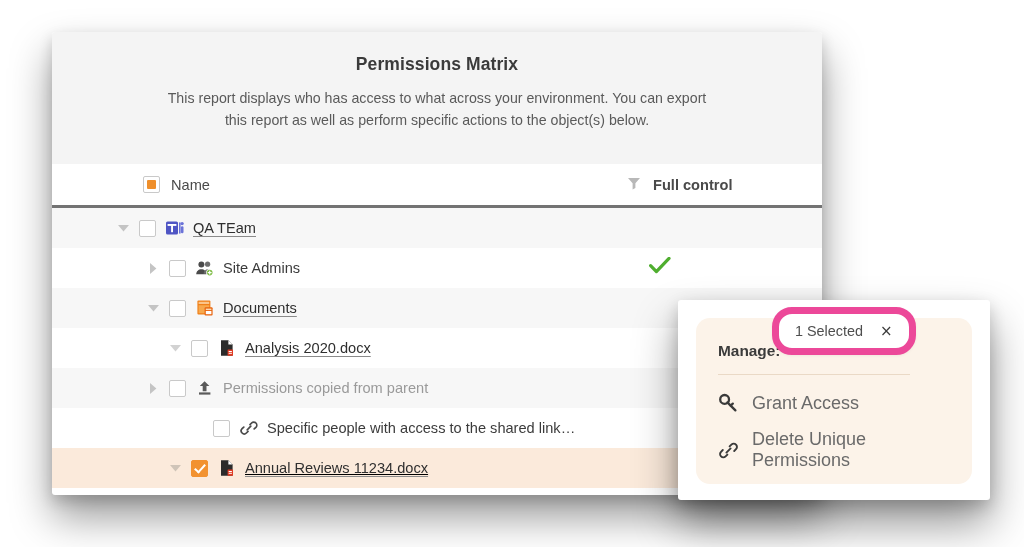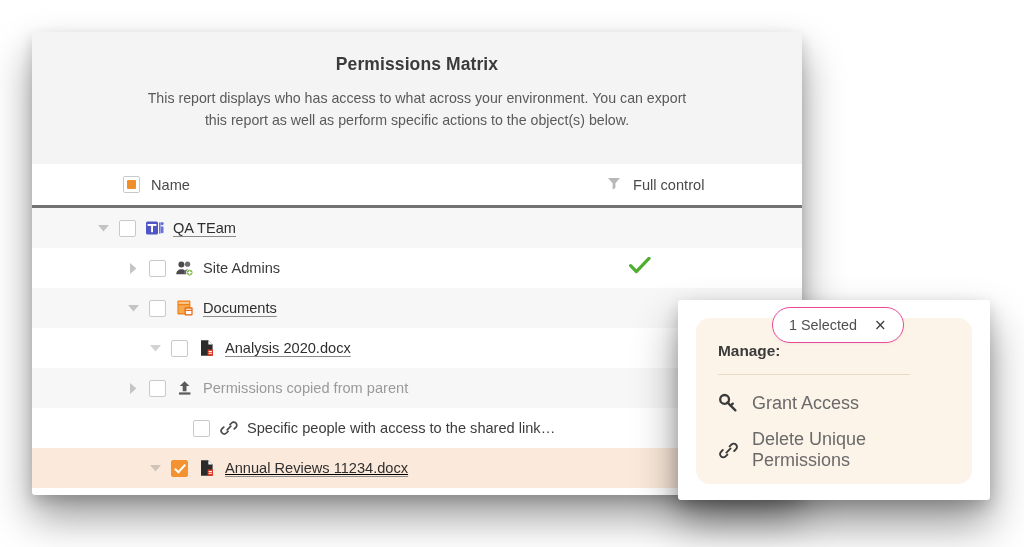--- a/index.html
+++ b/index.html
@@ -5,21 +5,21 @@
   html,body{margin:0;padding:0;}
   body{
     width:1024px;height:547px;background:#ffffff;overflow:hidden;
     font-family:"Liberation Sans","DejaVu Sans",sans-serif;
     -webkit-font-smoothing:antialiased;
   }
   .stage{position:relative;width:1024px;height:547px;}
 
   
   .report-card{
-    position:absolute;left:32px;top:32px;width:770px;height:463px;
+    position:absolute;left:52px;top:32px;width:770px;height:463px;
     background:#ffffff;border-radius:3px;
     box-shadow:0 22px 42px rgba(0,0,0,.40), 0 6px 14px rgba(0,0,0,.16);
     overflow:hidden;
   }
   .report-header{
     background:#f4f4f4;padding:22px 70px 24px;box-sizing:border-box;
     height:132px;
   }
   .report-title{
     text-align:center;font-size:17.5px;font-weight:bold;color:#3b3b3b;
@@ -31,21 +31,21 @@
   }
 
   
   .table{position:relative;}
   .thead{
     display:flex;align-items:center;height:44px;padding:0 0 0 84px;
     box-sizing:border-box;border-bottom:3px solid #737373;background:#fff;
   }
   .th-name{display:flex;align-items:center;gap:11px;flex:1;}
   .th-label{font-size:14.6px;color:#4a4a4a;}
-  .th-full{display:flex;align-items:center;gap:12px;width:195px;}
+  .th-full{display:flex;align-items:center;gap:12px;width:195px;font-weight:bold;}
 
   .row{
     display:flex;align-items:center;height:40px;position:relative;
     box-sizing:border-box;
   }
   .row.alt{background:#f7f7f7;}
   .row.sel{background:#fbeadb;}
   .row-name{display:flex;align-items:center;flex:1;min-width:0;}
   .row-full{width:195px;display:flex;align-items:center;}
 
@@ -98,21 +98,21 @@
     background:#fff;border-radius:3px;
     box-shadow:0 24px 44px rgba(0,0,0,.42), 0 6px 16px rgba(0,0,0,.18);
   }
   .popup-inner{
     position:absolute;left:18px;top:18px;right:18px;bottom:16px;
     background:#fcf3e9;border-radius:14px;
     padding:24px 22px 0;box-sizing:border-box;
   }
   .pill{
     position:absolute;left:94px;top:7px;
-    background:#fff;border:1px solid #ec4899;border-radius:20px;
+    background:#fff;border:7px solid #ec4899;border-radius:20px;
     height:34px;padding:0 16px;display:flex;align-items:center;gap:17px;
     box-shadow:0 1px 3px rgba(0,0,0,.05);
   }
   .pill-text{font-size:14.4px;color:#4e4e4e;}
   .pill-x{
     font-size:15px;color:#3c3c3c;line-height:1;cursor:pointer;
     font-family:"DejaVu Sans",sans-serif;
   }
   .manage{font-size:15.4px;font-weight:bold;color:#3b3b3b;margin:0 0 14px;}
   .divider{height:1px;background:#ead9c6;margin:0 40px 18px 0;}

